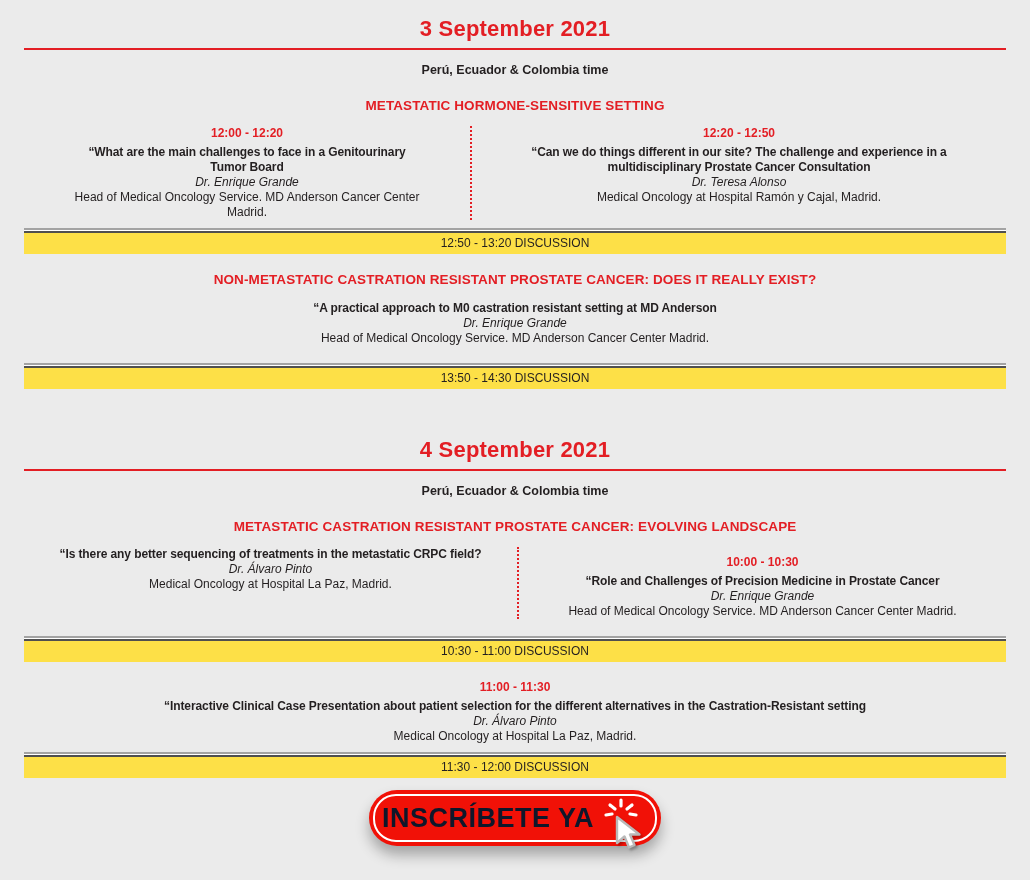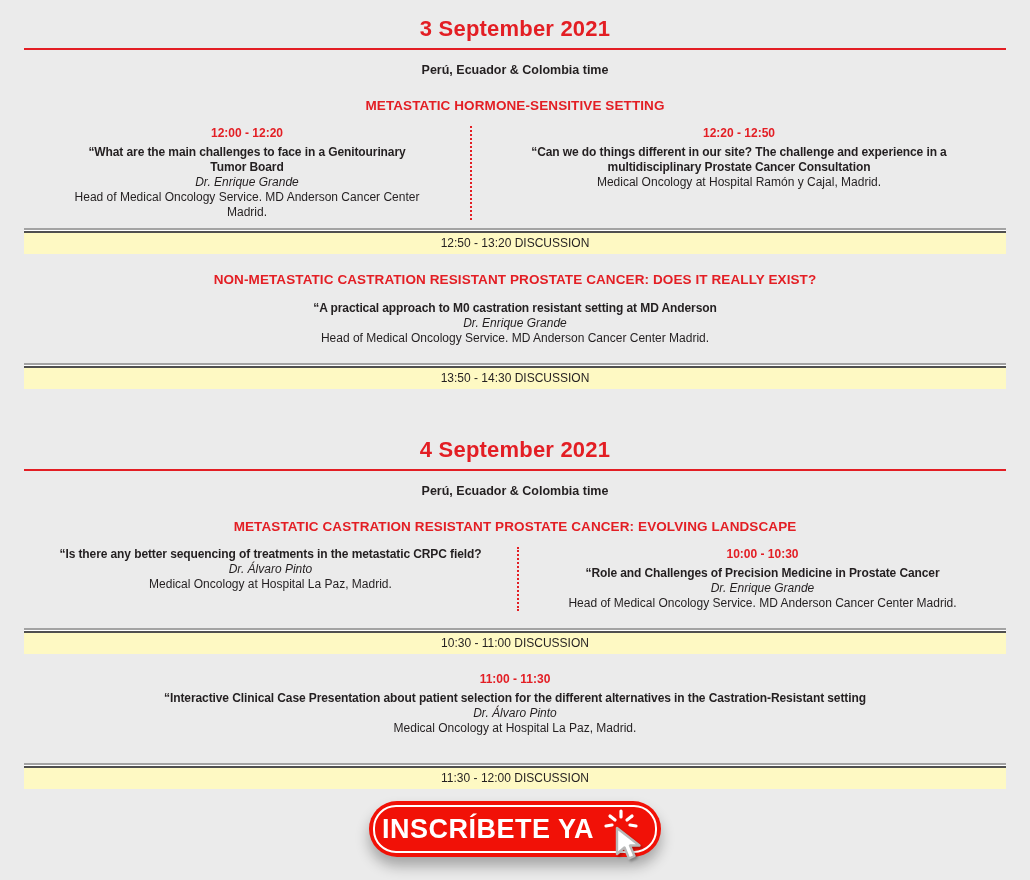--- a/index.html
+++ b/index.html
@@ -27,60 +27,60 @@
   .section-header{
     margin-top:21px;text-align:center;
     color:var(--red);font-weight:bold;font-size:13.5px;letter-spacing:0.1px;
   }
 
   .cols{display:flex;margin:13px 24px 0;align-items:stretch;}
   .col{text-align:center;}
   .cols-day1 .col-a{width:446px;}
   .cols-day1 .col-b{flex:1;padding:0 4px;}
   .cols-day2 .col-a{width:493px;padding:0 2px;}
-  .cols-day2 .col-b{flex:1;padding:0 2px;}
+  .cols-day2 .col-b{flex:1;padding:0 2px;margin-top:8px;}
   .vdivider{border-left:2px dotted var(--red);width:0;}
 
   .session{font-size:12px;line-height:15px;}
   .session .time{color:var(--red);font-weight:bold;margin-bottom:4px;font-size:12px;}
   .session .s-title{font-weight:bold;font-size:12px;letter-spacing:-0.1px;}
   .session .speaker{font-style:italic;}
   .narrow{max-width:345px;margin:0 auto;}
   .mid{max-width:480px;margin:0 auto;}
   .single-session{margin:14px 24px 0;text-align:center;}
 
   .discussion{margin:8px 24px 0;}
   .disc-lines{
     height:5px;
     background:linear-gradient(to bottom,#a3a3a3 0 2px,#ffffff 2px 3px,#4f4f4f 3px 5px);
   }
   .disc-bar{
-    background:#fef9c3;text-align:center;
+    background:#fde047;text-align:center;
     font-size:12px;line-height:12px;padding:4px 0 5px;
   }
   .mt17{margin-top:17px;}
-  .mt22{margin-top:27px;}
+  .mt22{margin-top:8px;}
   .hdr2{margin-top:18px;}
   .day2-start{padding-top:48px;}
 
   .cta-wrap{margin-top:12px;display:flex;justify-content:center;}
   .cta{
     position:relative;
     width:292px;height:56px;
     background:var(--btn-red);
     border:none;border-radius:28px;
     box-shadow:0 9px 14px rgba(0,0,0,0.30);
     display:flex;align-items:center;justify-content:center;
     cursor:pointer;
   }
   .cta-outline{
     position:absolute;inset:4px;border:2px solid #ffffff;border-radius:23px;pointer-events:none;
   }
   .cta-label{
-    color:#ffffff;font-weight:bold;font-size:27px;letter-spacing:0.5px;
+    color:#0f172a;font-weight:bold;font-size:27px;letter-spacing:0.5px;
     margin-left:-14px;
   }
   .click-icon{position:relative;width:34px;height:34px;margin-left:6px;}
   .burst{position:absolute;top:-4px;left:2px;}
   .cursor{position:absolute;top:12px;left:10px;filter:drop-shadow(2px 2px 1px rgba(0,0,0,0.25));}
 </style>
 </head>
 <body>
 
 <div class="page">
@@ -95,20 +95,21 @@
       <div class="col col-a session">
         <div class="time">12:00 - 12:20</div>
         <div class="s-title narrow">“What are the main challenges to face in a Genitourinary Tumor Board</div>
         <div class="speaker">Dr. Enrique Grande</div>
         <div class="affil narrow">Head of Medical Oncology Service. MD Anderson Cancer Center Madrid.</div>
       </div>
       <div class="vdivider"></div>
       <div class="col col-b session">
         <div class="time">12:20 - 12:50</div>
         <div class="s-title mid">“Can we do things different in our site? The challenge and experience in a multidisciplinary Prostate Cancer Consultation</div>
+        <div class="speaker">Dr. Teresa Alonso</div>
         <div class="affil">Medical Oncology at Hospital Ramón y Cajal, Madrid.</div>
       </div>
     </div>
 
     <div class="discussion">
       <div class="disc-lines"></div>
       <div class="disc-bar">12:50 - 13:20 DISCUSSION</div>
     </div>
 
     <div class="section-header hdr2">NON-METASTATIC CASTRATION RESISTANT PROSTATE CANCER: DOES IT REALLY EXIST?</div>

